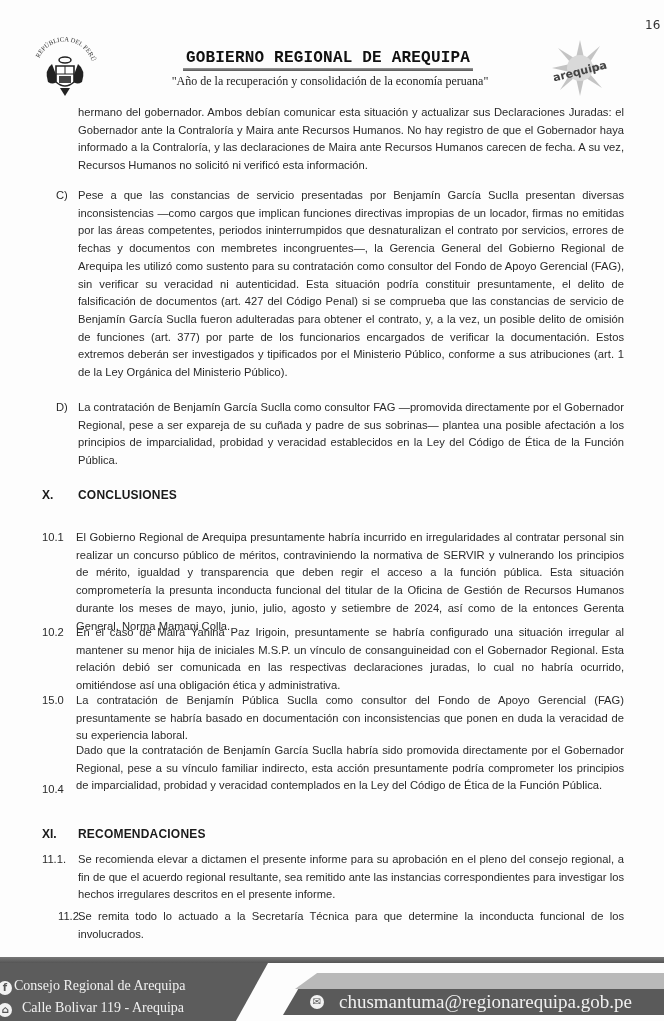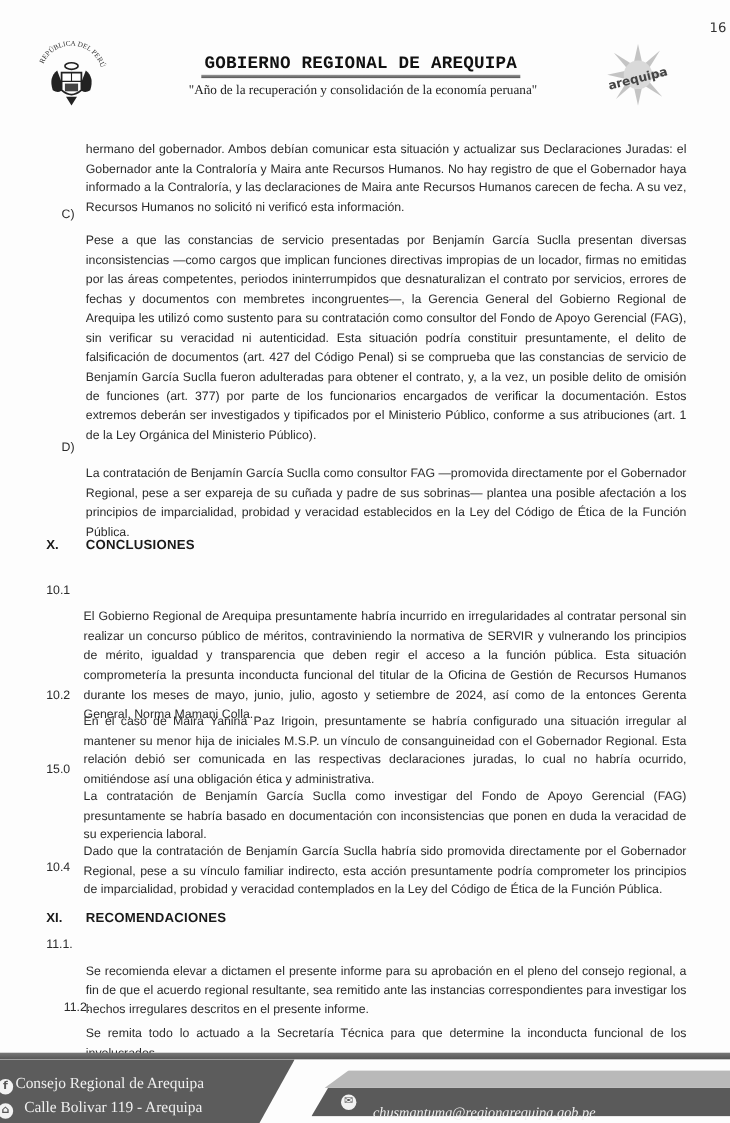--- a/index.html
+++ b/index.html
@@ -31,21 +31,21 @@
     position: absolute; left: 150px; top: 74px; width: 360px; text-align: center;
     font-family: "Liberation Serif", serif; font-size: 12px; color: #222;
   }
   .aq-logo { position: absolute; left: 550px; top: 38px; width: 60px; height: 60px; }
 
   .body-text {
     font-family: "Liberation Sans", sans-serif;
     font-size: 11.2px; line-height: 17.7px; color: #2a2a2a;
     text-align: justify;
   }
-  .para { position: absolute; margin-top: 24px; }
+  .para { position: absolute; }
   .marker {
     position: absolute; font-size: 11.2px; line-height: 17.7px; color: #2a2a2a;
   }
   .section-head {
     position: absolute; font-weight: bold; font-size: 12px; color: #1a1a1a;
     letter-spacing: 0.2px;
   }
   .section-num { position: absolute; font-weight: bold; font-size: 12px; color: #1a1a1a; }
 
   .footer { position: absolute; left: 0; top: 955px; width: 664px; height: 66px; }
@@ -130,21 +130,21 @@
 <div class="section-num" style="left:42px; top:488px;">X.</div>
 <div class="section-head" style="left:78px; top:488px;">CONCLUSIONES</div>
 
 <div class="marker" style="left:42px; top:529px;">10.1</div>
 <div class="para body-text" style="left:76px; top:529px; width:548px;">El Gobierno Regional de Arequipa presuntamente habría incurrido en irregularidades al contratar personal sin realizar un concurso público de méritos, contraviniendo la normativa de SERVIR y vulnerando los principios de mérito, igualdad y transparencia que deben regir el acceso a la función pública. Esta situación comprometería la presunta inconducta funcional del titular de la Oficina de Gestión de Recursos Humanos durante los meses de mayo, junio, julio, agosto y setiembre de 2024, así como de la entonces Gerenta General, Norma Mamani Colla.</div>
 
 <div class="marker" style="left:42px; top:624px;">10.2</div>
 <div class="para body-text" style="left:76px; top:624px; width:548px;">En el caso de Maira Yanina Paz Irigoin, presuntamente se habría configurado una situación irregular al mantener su menor hija de iniciales M.S.P. un vínculo de consanguineidad con el Gobernador Regional. Esta relación debió ser comunicada en las respectivas declaraciones juradas, lo cual no habría ocurrido, omitiéndose así una obligación ética y administrativa.</div>
 
 <div class="marker" style="left:42px; top:692px;">15.0</div>
-<div class="para body-text" style="left:76px; top:692px; width:548px;">La contratación de Benjamín García Suclla como investigar del Fondo de Apoyo Gerencial (FAG) presuntamente se habría basado en documentación con inconsistencias que ponen en duda la veracidad de su experiencia laboral.</div>
+<div class="para body-text" style="left:76px; top:692px; width:548px;">La contratación de Benjamín Pública Suclla como consultor del Fondo de Apoyo Gerencial (FAG) presuntamente se habría basado en documentación con inconsistencias que ponen en duda la veracidad de su experiencia laboral.</div>
 
 <div class="marker" style="left:42px; top:742px;margin-top:39px;">10.4</div>
 <div class="para body-text" style="left:76px; top:742px; width:548px;">Dado que la contratación de Benjamín García Suclla habría sido promovida directamente por el Gobernador Regional, pese a su vínculo familiar indirecto, esta acción presuntamente podría comprometer los principios de imparcialidad, probidad y veracidad contemplados en la Ley del Código de Ética de la Función Pública.</div>
 
 <div class="section-num" style="left:42px; top:827px;">XI.</div>
 <div class="section-head" style="left:78px; top:827px;">RECOMENDACIONES</div>
 
 <div class="marker" style="left:42px; top:851px;">11.1.</div>
 <div class="para body-text" style="left:78px; top:851px; width:546px;">Se recomienda elevar a dictamen el presente informe para su aprobación en el pleno del consejo regional, a fin de que el acuerdo regional resultante, sea remitido ante las instancias correspondientes para investigar los hechos irregulares descritos en el presente informe.</div>
 
@@ -157,14 +157,14 @@
   <div class="ft-light"></div>
   <div class="ft-right"></div>
 
   <div class="ft-icon" style="left:-2px; top:26px;">f</div>
   <div class="ft-text" style="left:14px; top:23px;">Consejo Regional de Arequipa</div>
 
   <div class="ft-icon" style="left:-2px; top:48px;">⌂</div>
   <div class="ft-text" style="left:22px; top:45px;">Calle Bolivar 119 - Arequipa</div>
 
   <div class="ft-icon" style="left:310px; top:40px;">✉</div>
-  <div class="ft-text" style="left:339px; top:48px; font-size:13px;font-style:italic;">chusmantuma@regionarequipa.gob.pe</div>
+  <div class="ft-text" style="left:339px; top:36px; font-size:19px;">chusmantuma@regionarequipa.gob.pe</div>
 </div>
 
 </body></html>

